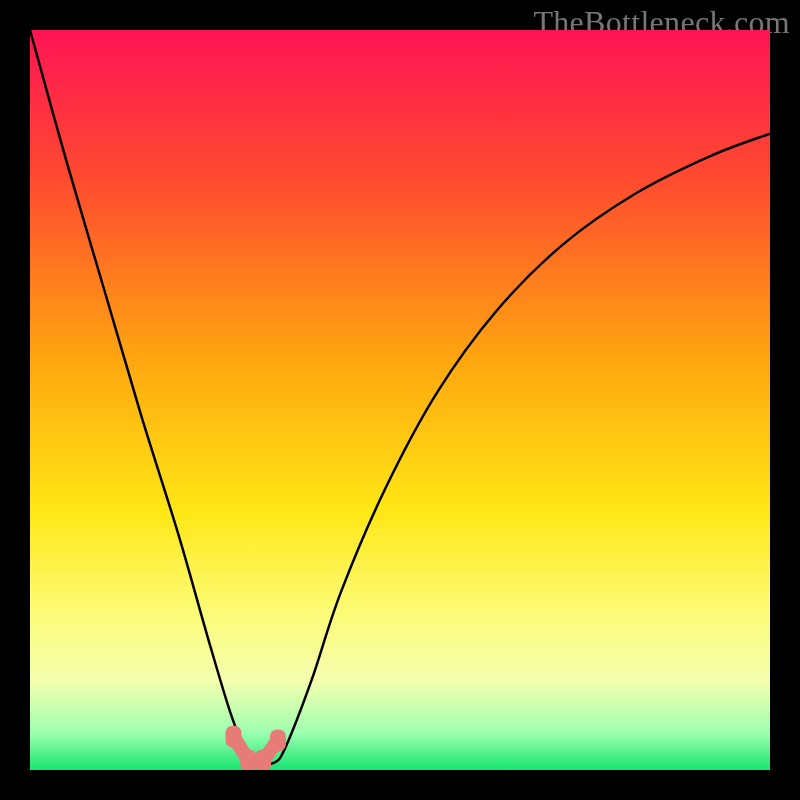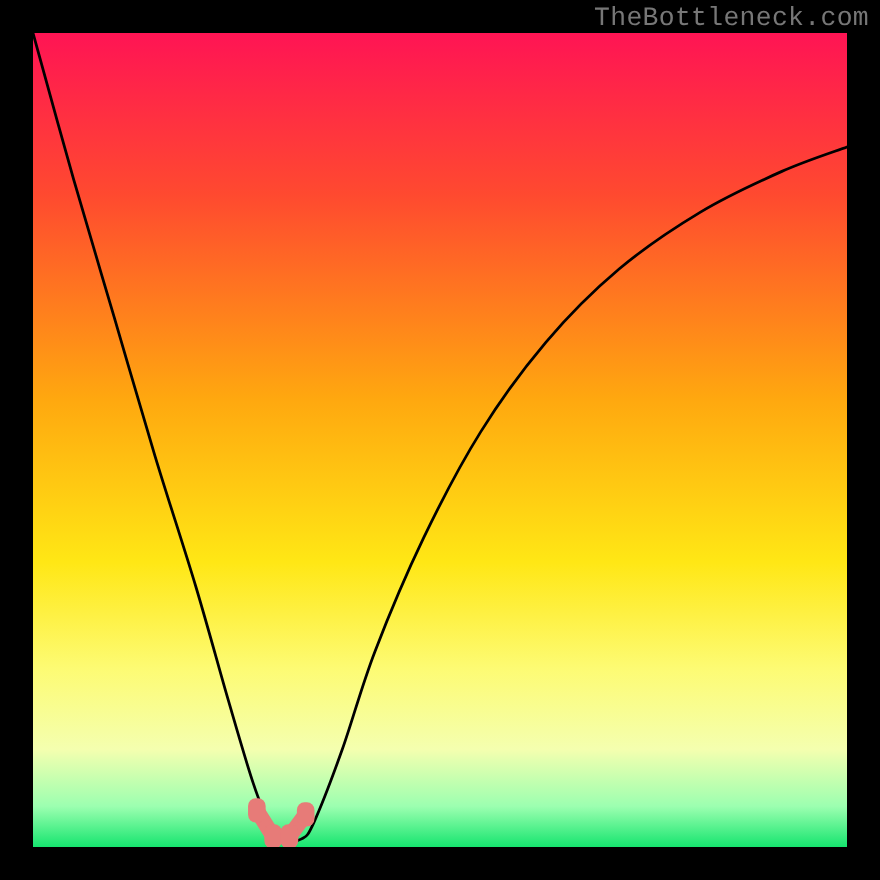--- a/index.html
+++ b/index.html
@@ -12,22 +12,22 @@
   .outer {
     width: 800px;
     height: 800px;
     background: #000;
     position: relative;
   }
   .watermark {
     position: absolute;
     top: 4px;
     right: 10px;
-    font-family: Liberation Mono, monospace;
-    font-size: 24px;
+    font-family: Liberation Serif, serif;
+    font-size: 32px;
     color: #777;
     letter-spacing: 0.3px;
   }
   .plot-wrap {
     position: absolute;
     left: 30px;
     top: 30px;
     width: 740px;
     height: 740px;
   }

